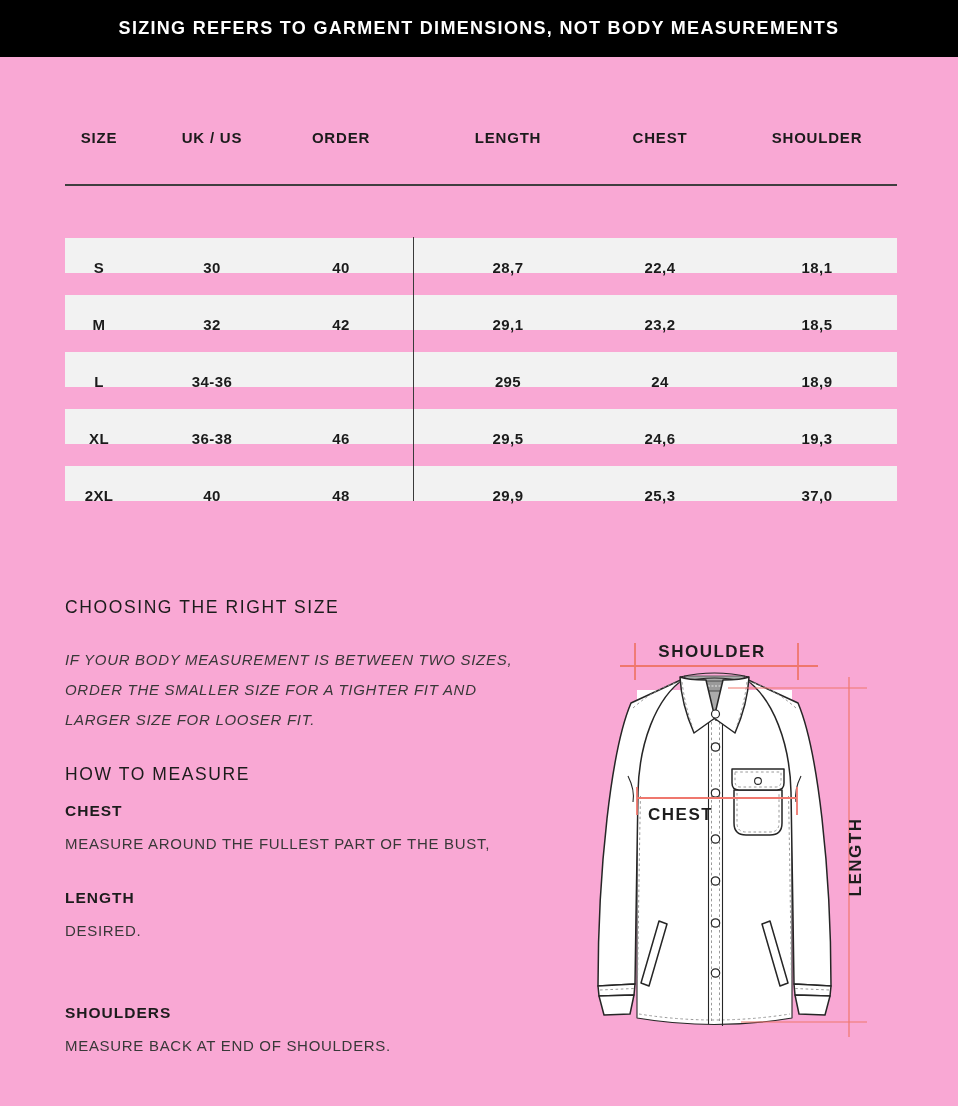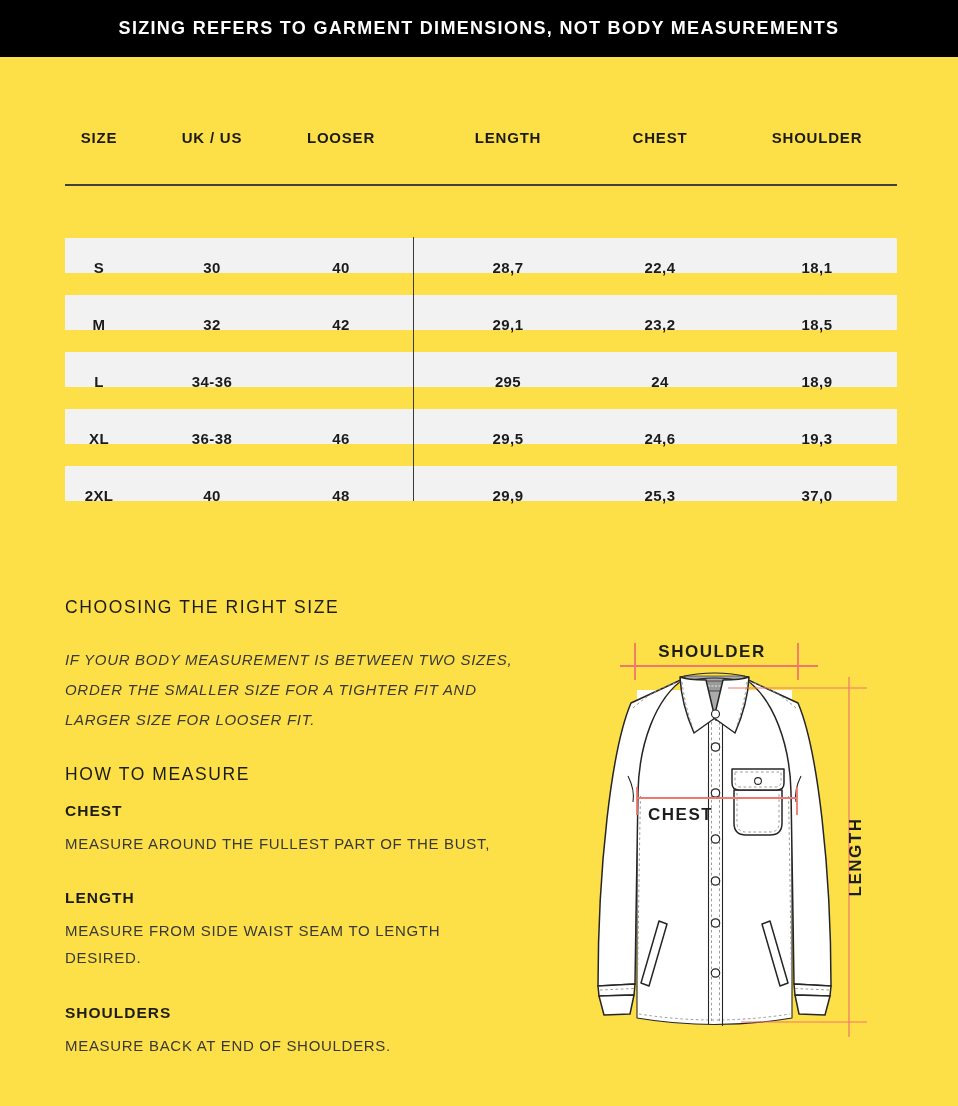--- a/index.html
+++ b/index.html
@@ -1,17 +1,17 @@
 <!DOCTYPE html>
 <html><head>
 <meta charset="utf-8">
 <style>
   html,body{margin:0;padding:0;background:#fff;}
   .page{
-    position:relative;width:958px;height:1106px;background:#fde047;overflow:hidden;
+    position:relative;width:958px;height:1106px;background:#f9a8d4;overflow:hidden;
     font-family:"Liberation Sans", sans-serif;color:#1e1e1e;
   }
   
   .banner{
     position:absolute;left:0;top:0;width:958px;height:57px;background:#000;
     display:flex;align-items:center;justify-content:center;
   }
   .banner span{
     color:#fff;font-size:18px;font-weight:700;letter-spacing:1.3px;white-space:nowrap;
   }
@@ -63,21 +63,21 @@
 
 <div class="page">
 
   <header class="banner">
     <span>SIZING REFERS TO GARMENT DIMENSIONS, NOT BODY MEASUREMENTS</span>
   </header>
 
   <div class="thead">
     <span class="cell c1">SIZE</span>
     <span class="cell c2">UK / US</span>
-    <span class="cell c3">LOOSER</span>
+    <span class="cell c3">ORDER</span>
     <span class="cell c4">LENGTH</span>
     <span class="cell c5">CHEST</span>
     <span class="cell c6">SHOULDER</span>
   </div>
 
   <div class="rule"></div>
 
   <div class="trow r0">
     <span class="cell c1">S</span>
     <span class="cell c2">30</span>
@@ -129,21 +129,20 @@
 
   <h2 class="h2 howto">HOW TO MEASURE</h2>
 
   <div class="sub chest">CHEST</div>
   <div class="para chest">
     <div>MEASURE AROUND THE FULLEST PART OF THE BUST,</div>
   </div>
 
   <div class="sub length">LENGTH</div>
   <div class="para length">
-    <div>MEASURE FROM SIDE WAIST SEAM TO LENGTH</div>
     <div>DESIRED.</div>
   </div>
 
   <div class="sub shoulders">SHOULDERS</div>
   <div class="para shoulders">
     <div>MEASURE BACK AT END OF SHOULDERS.</div>
   </div>
 
   <svg class="shirt" width="292" height="445" viewBox="0 0 292 445" xmlns="http://www.w3.org/2000/svg">
 

